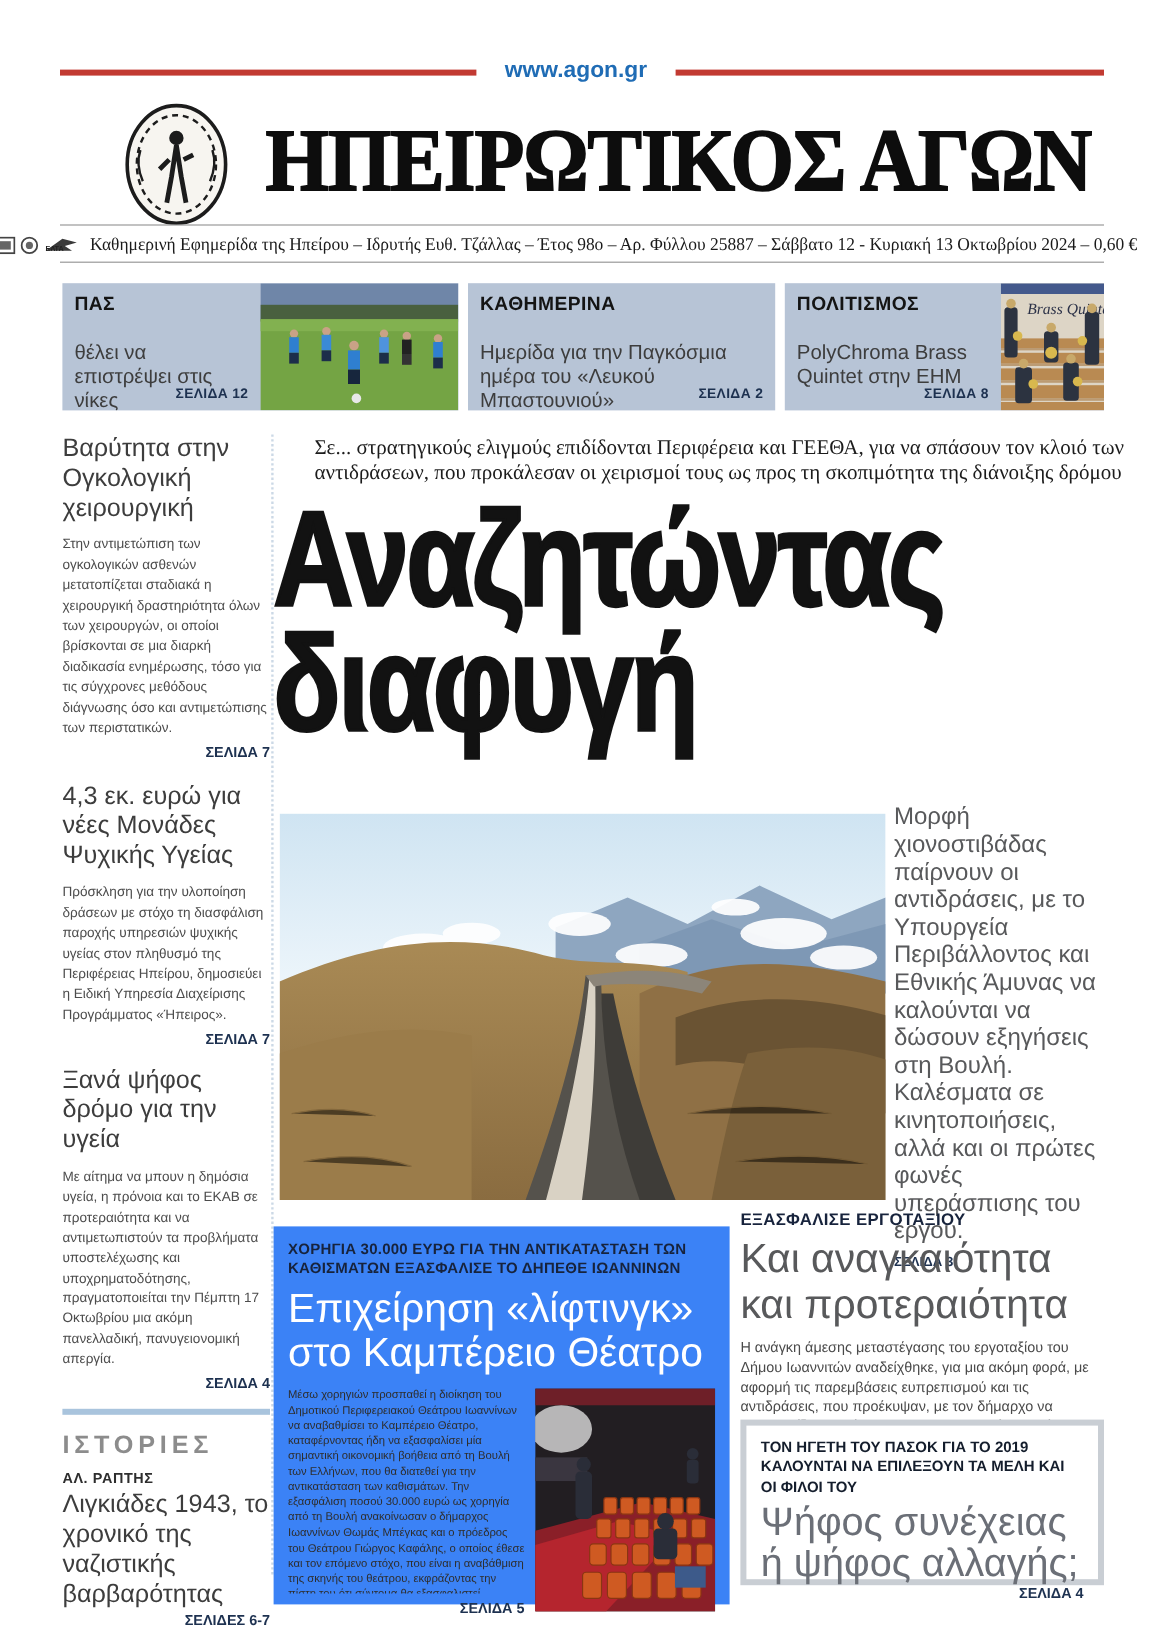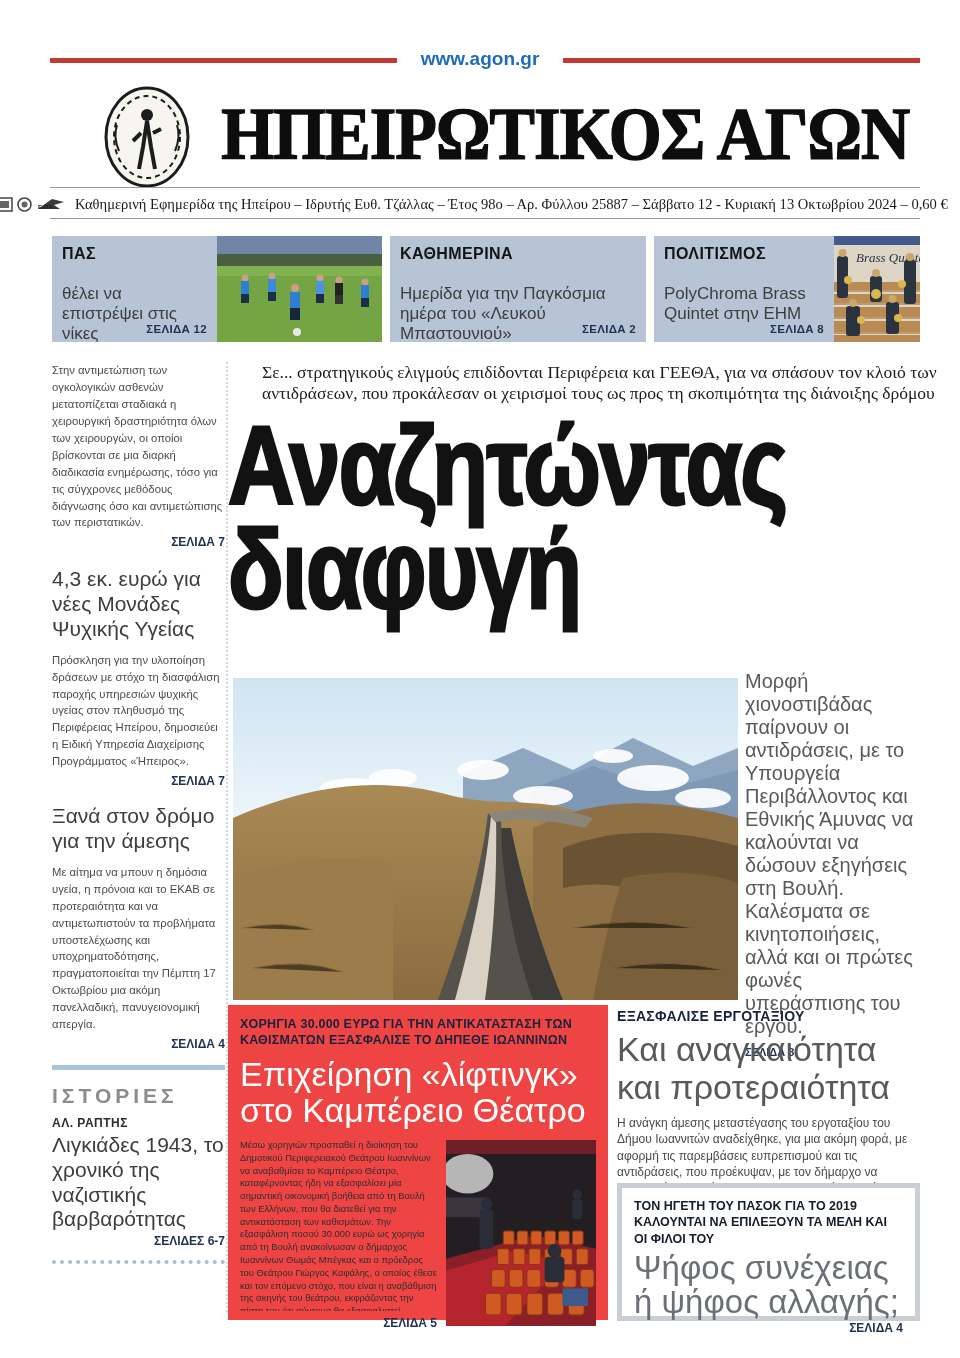--- a/index.html
+++ b/index.html
@@ -40,21 +40,21 @@
   .lc-title{font-size:21px;line-height:1.18;color:#3d3d3d;font-weight:normal;margin:0 0 10px 0;}
   .lc-body{font-size:11.3px;line-height:1.5;color:#4c4c4c;margin:0;}
   .lc-page{font-size:12px;font-weight:bold;color:#1d3150;text-align:right;margin-top:4px;}
   .bluebar{height:5px;background:#a9c4dd;margin:14px 0;}
   .dots{border-top:4px dotted #9fc0d8;margin:12px 0;}
   .section-head{font-size:21px;font-weight:bold;letter-spacing:4px;color:#8c8c8c;margin-bottom:8px;}
   .author{font-size:12px;font-weight:bold;color:#2e2e2e;letter-spacing:.5px;margin-bottom:3px;}
   .vsep{border-left:2px dotted #ccd9e6;}
 
   
-  .theater-box{background:#ef4444;width:380px;height:315px;box-sizing:border-box;padding:11px 12px;}
+  .theater-box{background:#3b82f6;width:380px;height:315px;box-sizing:border-box;padding:11px 12px;margin-top:17px;}
   .tb-kicker{font-size:12.5px;line-height:1.3;font-weight:bold;color:#17233c;letter-spacing:.2px;}
   .tb-title{font-size:34px;line-height:1.08;color:#ffffff;font-weight:normal;margin:7px 0 10px 0;}
   .tb-row{display:flex;gap:9px;}
   .tb-body{font-size:9.4px;line-height:1.36;color:#2e2e2e;width:197px;overflow:hidden;max-height:172px;}
   .tb-page{font-size:12px;font-weight:bold;color:#1d3150;text-align:right;margin-top:5px;width:197px;}
 
   
   .ws-kicker{font-size:14px;font-weight:bold;color:#17233c;letter-spacing:.3px;}
   .ws-title{font-size:34px;line-height:1.12;color:#58595b;font-weight:normal;margin:6px 0 9px 0;}
   .ws-body{font-size:12px;line-height:1.35;color:#4a4a4a;margin:0;}
@@ -259,30 +259,31 @@
     </svg>
   </div>
 
   <div class="abs" style="left:745px;top:670px;width:177px;">
     <div class="side-text">Μορφή χιονοστιβάδας παίρνουν οι αντιδράσεις, με το Υπουργεία Περιβάλλοντος και Εθνικής Άμυνας να καλούνται να δώσουν εξηγήσεις στη Βουλή. Καλέσματα σε κινητοποιήσεις, αλλά και οι πρώτες φωνές υπεράσπισης του έργου.</div>
     <div class="side-page">ΣΕΛΙΔΑ 3</div>
   </div>
 
   <div class="abs leftcol" style="left:52px;top:362px;">
     <article style="margin-bottom:18px;">
+      <h3 class="lc-title">Βαρύτητα στην Ογκολογική χειρουργική</h3>
       <p class="lc-body">Στην αντιμετώπιση των ογκολογικών ασθενών μετατοπίζεται σταδιακά η χειρουργική δραστηριότητα όλων των χειρουργών, οι οποίοι βρίσκονται σε μια διαρκή διαδικασία ενημέρωσης, τόσο για τις σύγχρονες μεθόδους διάγνωσης όσο και αντιμετώπισης των περιστατικών.</p>
       <div class="lc-page">ΣΕΛΙΔΑ 7</div>
     </article>
     <article style="margin-bottom:16px;">
       <h3 class="lc-title">4,3 εκ. ευρώ για νέες Μονάδες Ψυχικής Υγείας</h3>
       <p class="lc-body">Πρόσκληση για την υλοποίηση δράσεων με στόχο τη διασφάλιση παροχής υπηρεσιών ψυχικής υγείας στον πληθυσμό της Περιφέρειας Ηπείρου, δημοσιεύει η Ειδική Υπηρεσία Διαχείρισης Προγράμματος «Ήπειρος».</p>
       <div class="lc-page">ΣΕΛΙΔΑ 7</div>
     </article>
     <article>
-      <h3 class="lc-title">Ξανά στον δρόμο για την άμεσης</h3>
+      <h3 class="lc-title">Ξανά ψήφος δρόμο για την υγεία</h3>
       <p class="lc-body">Με αίτημα να μπουν η δημόσια υγεία, η πρόνοια και το ΕΚΑΒ σε προτεραιότητα και να αντιμετωπιστούν τα προβλήματα υποστελέχωσης και υποχρηματοδότησης, πραγματοποιείται την Πέμπτη 17 Οκτωβρίου μια ακόμη πανελλαδική, πανυγειονομική απεργία.</p>
       <div class="lc-page">ΣΕΛΙΔΑ 4</div>
     </article>
     <div class="bluebar"></div>
     <div class="section-head">ΙΣΤΟΡΙΕΣ</div>
     <div class="author">ΑΛ. ΡΑΠΤΗΣ</div>
     <h3 class="lc-title" style="margin-bottom:2px;">Λιγκιάδες 1943, το χρονικό της ναζιστικής βαρβαρότητας</h3>
     <div class="lc-page" style="margin-top:0;">ΣΕΛΙΔΕΣ 6-7</div>
     <div class="dots"></div>
 

